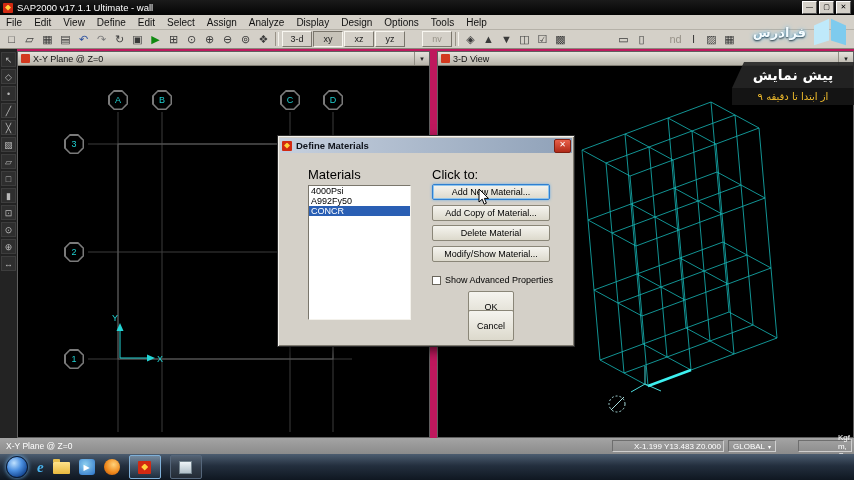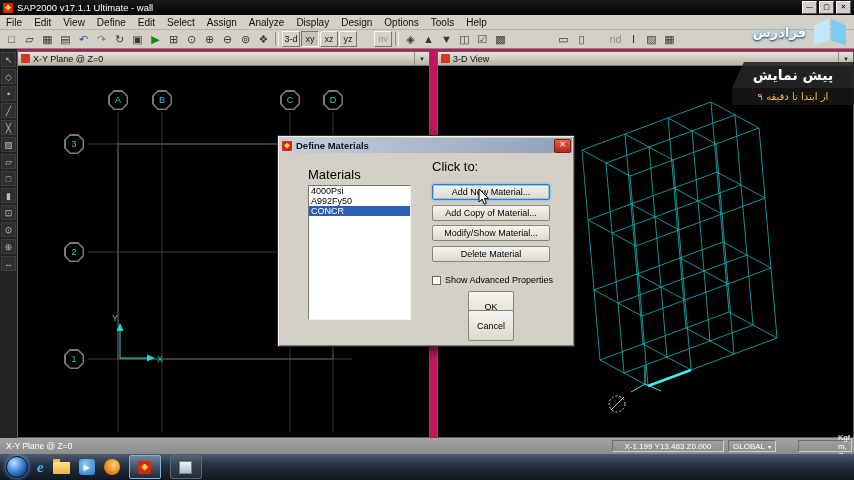--- a/index.html
+++ b/index.html
@@ -22,21 +22,21 @@
     display:flex;align-items:center;font-size:10px;color:#111;border-bottom:1px solid #b5b1a8;box-sizing:border-box;}
   .menu-item{padding:18px 6px;}
 
   
   .toolbar{position:absolute;top:30px;left:0;width:854px;height:19px;background:#d4d0c8;
     border-bottom:1px solid #8c887e;display:flex;align-items:center;padding-left:3px;box-sizing:border-box;}
   .tb-group{display:flex;align-items:center;gap:1px;}
   .tb-icon{width:17px;height:16px;display:flex;align-items:center;justify-content:center;
     font-size:11px;color:#3a3a3a;}
   .tb-sep{width:2px;height:14px;border-left:1px solid #989287;border-right:1px solid #f4f2ec;margin:0 3px;}
-  .tb-btn{min-width:16px;padding:0 0;height:14px;display:flex;align-items:center;justify-content:center;
+  .tb-btn{min-width:16px;padding:0 6px;height:14px;display:flex;align-items:center;justify-content:center;
     font-size:9px;border:1px solid;border-color:#f8f6f0 #7a766c #7a766c #f8f6f0;background:#d4d0c8;color:#222;}
   .tb-btn.pressed{border-color:#7a766c #f8f6f0 #f8f6f0 #7a766c;background:#c7c3b9;}
   .grayed{color:#979288 !important;margin-left:16px;}
   .tb-space{width:46px;}
 
   
   .side-toolbar{position:absolute;top:49px;left:0;width:17px;height:389px;background:#232323;
     display:flex;flex-direction:column;align-items:center;padding-top:3px;box-sizing:border-box;gap:2px;}
   .side-icon{width:15px;height:15px;display:flex;align-items:center;justify-content:center;
     font-size:9px;color:#b9b9b9;background:#2e2e2e;border:1px solid #3d3d3d;box-sizing:border-box;}
@@ -87,21 +87,21 @@
   .okbtn{top:155px;} .cancelbtn{top:174px;}
   .cursor{position:absolute;left:200px;top:52px;z-index:12;}
 
   
   .statusbar{position:absolute;left:0;top:438px;width:854px;height:16px;
     background:linear-gradient(180deg,#a4a4a4,#8b8b8b);display:flex;align-items:center;
     font-size:8.5px;color:#fff;}
   .sb-view{margin-left:6px;}
   .sb-box{position:absolute;height:12px;top:2px;border:1px solid;border-color:#6e6e6e #cfcfcf #cfcfcf #6e6e6e;
     display:flex;align-items:center;justify-content:center;font-size:8px;color:#fff;padding:0 2px;box-sizing:border-box;}
-  #sb-coords{left:612px;width:112px;}
+  #sb-coords{left:612px;width:112px;justify-content:flex-end;}
   #sb-csys{left:728px;width:48px;}
   #sb-units{left:798px;width:54px;padding-left:48px;}
   .sb-arrow{margin-left:3px;font-size:6px;}
 
   
   .taskbar{position:absolute;left:0;top:454px;width:854px;height:26px;
     background:linear-gradient(180deg,#4c5d70,#232f3e 45%,#0f1721);display:flex;align-items:center;
     gap:9px;padding-left:6px;box-sizing:border-box;}
   .orb{width:20px;height:20px;border-radius:50%;
     background:radial-gradient(circle at 35% 30%,#bfe1ff,#4b8fe0 40%,#174a96 75%,#0a2a5e);
@@ -346,35 +346,35 @@
       <span>1</span>
     </div>
 
   <div class="dialog">
     <div class="dlg-titlebar">
       <span class="dlg-icon"></span>
       <span class="dlg-title">Define Materials</span>
       <span class="dlg-close">✕</span>
     </div>
     <span class="dlg-label" style="left:30px;top:31px">Materials</span>
-    <span class="dlg-label" style="left:154px;top:23px">Click to:</span>
+    <span class="dlg-label" style="left:154px;top:31px">Click to:</span>
 
     <div class="listbox">
 
     <div class="list-item">4000Psi</div>
         <div class="list-item">A992Fy50</div>
         <div class="list-item selected">CONCR</div>
       </div>
 
     <div class="btn-col">
 
     <button class="dlg-btn focused">Add New Material...</button>
         <button class="dlg-btn">Add Copy of Material...</button>
+        <button class="dlg-btn">Delete Material</button>
         <button class="dlg-btn">Modify/Show Material...</button>
-        <button class="dlg-btn">Delete Material</button>
       </div>
 
     <div class="checkrow">
       <span class="checkbox"></span>
       <span>Show Advanced Properties</span>
     </div>
 
     <button class="okbtn">OK</button>
     <button class="cancelbtn">Cancel</button>
 

